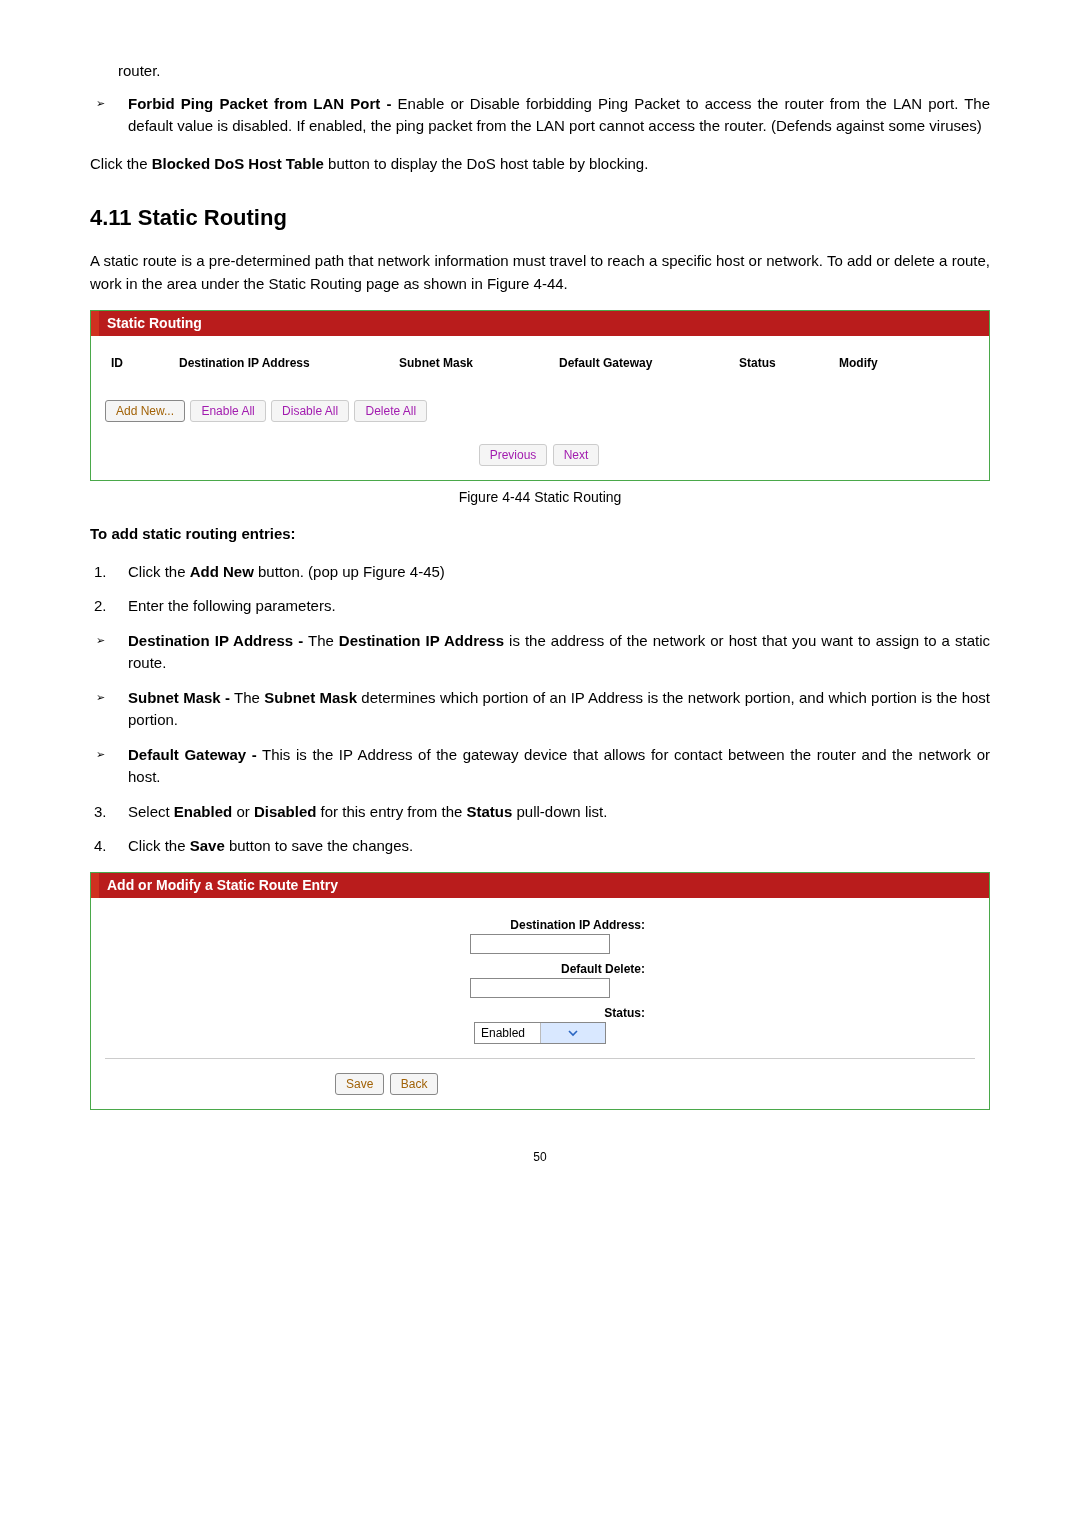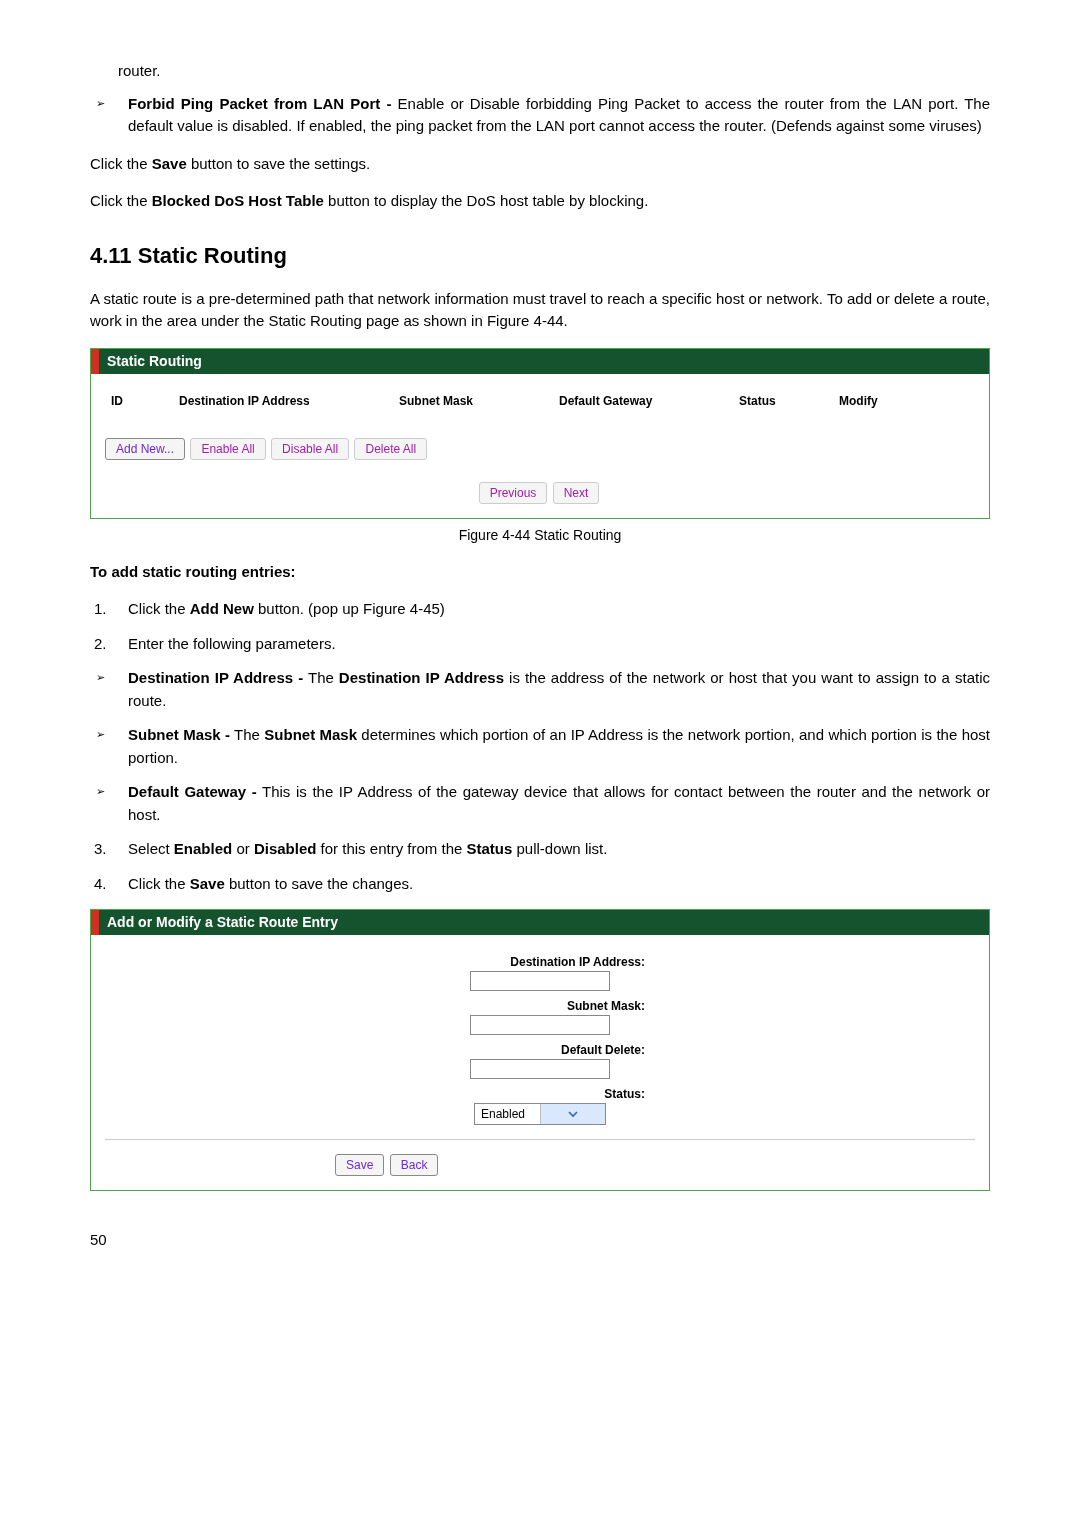--- a/index.html
+++ b/index.html
@@ -62,21 +62,21 @@
     font-size: 14px;
     margin: 6px 0 10px 0;
   }
   
   .panel {
     border: 1px solid #4aa84a;
     margin: 14px 0 4px 0;
     background: #fff;
   }
   .panel-header {
-    background: #14532d;
+    background: #b91c1c;
     color: #fff;
     font-weight: bold;
     font-size: 14px;
     padding: 2px 8px;
     border-left: 8px solid #d03020;
   }
   .panel-body {
     padding: 18px 14px 14px 14px;
     font-size: 12px;
   }
@@ -94,21 +94,21 @@
   .tbl-head .c-gw   { width: 140px; }
   .tbl-head .c-stat { width: 60px; }
   .tbl-head .c-mod  { width: 60px; }
   .btn {
     display: inline-block;
     border: 1px solid #888;
     border-radius: 3px;
     background: #f5f5f5;
     font-size: 12px;
     padding: 1px 10px;
-    color: #6d28d9;
+    color: #a16207;
     cursor: pointer;
     margin-right: 2px;
   }
   .btn.disabled {
     color: #a21caf;
     border-color: #ccc;
     cursor: default;
   }
   .btn-row { margin-bottom: 22px; }
   .btn-row-center { text-align: center; }
@@ -155,41 +155,38 @@
     justify-content: center;
     background: #d9e8ff;
     border-left: 1px solid #bbb;
   }
   .hr {
     border: none;
     border-top: 1px solid #ccc;
     margin: 14px 0;
   }
   .page-number {
-    text-align: left;
+    text-align: center;
     margin-top: 38px;
-    font-size: 15px;
+    font-size: 12px;
   }
 </style>
 </head>
 <body>
 
 <div class="content">
 
   <div class="indent">router.</div>
 
   <ul class="chevron-list" style="margin-top:10px;">
     <li>
       <span class="strong">Forbid Ping Packet from LAN Port -</span><span> Enable or Disable forbidding Ping Packet to access the router from the LAN port. The default value is disabled. If enabled, the ping packet from the LAN port cannot access the router. (Defends against some viruses)</span>
     </li>
   </ul>
 
-  <p>
-    <span>Click the </span><span class="strong">Save</span><span> button to save the settings.</span>
-  </p>
 
   <p>
     <span>Click the </span><span class="strong">Blocked DoS Host Table</span><span> button to display the DoS host table by blocking.</span>
   </p>
 
   <h2>4.11  Static Routing</h2>
 
   <p style="text-align:justify;">A static route is a pre-determined path that network information must travel to reach a specific host or network. To add or delete a route, work in the area under the Static Routing page as shown in Figure 4-44.</p>
 
   <div class="panel">
@@ -248,24 +245,20 @@
   </ul>
 
   <div class="panel">
     <div class="panel-header">Add or Modify a Static Route Entry</div>
     <div class="panel-body">
       <div class="form-row">
         <label>Destination IP Address:</label>
         <input class="txt-input" style="">
       </div>
       <div class="form-row">
-        <label>Subnet Mask:</label>
-        <input class="txt-input" style="">
-      </div>
-      <div class="form-row">
         <label>Default Delete:</label>
         <input class="txt-input" style="">
       </div>
       <div class="form-row">
         <label>Status:</label>
         <div class="select-wrap">
           <span>Enabled</span>
           <span class="chev">
             <svg width="10" height="10" viewBox="0 0 10 10">
                 <path d="M1 3 L5 7 L9 3" fill="none" stroke="#2b66c2" stroke-width="1.6"></path>

